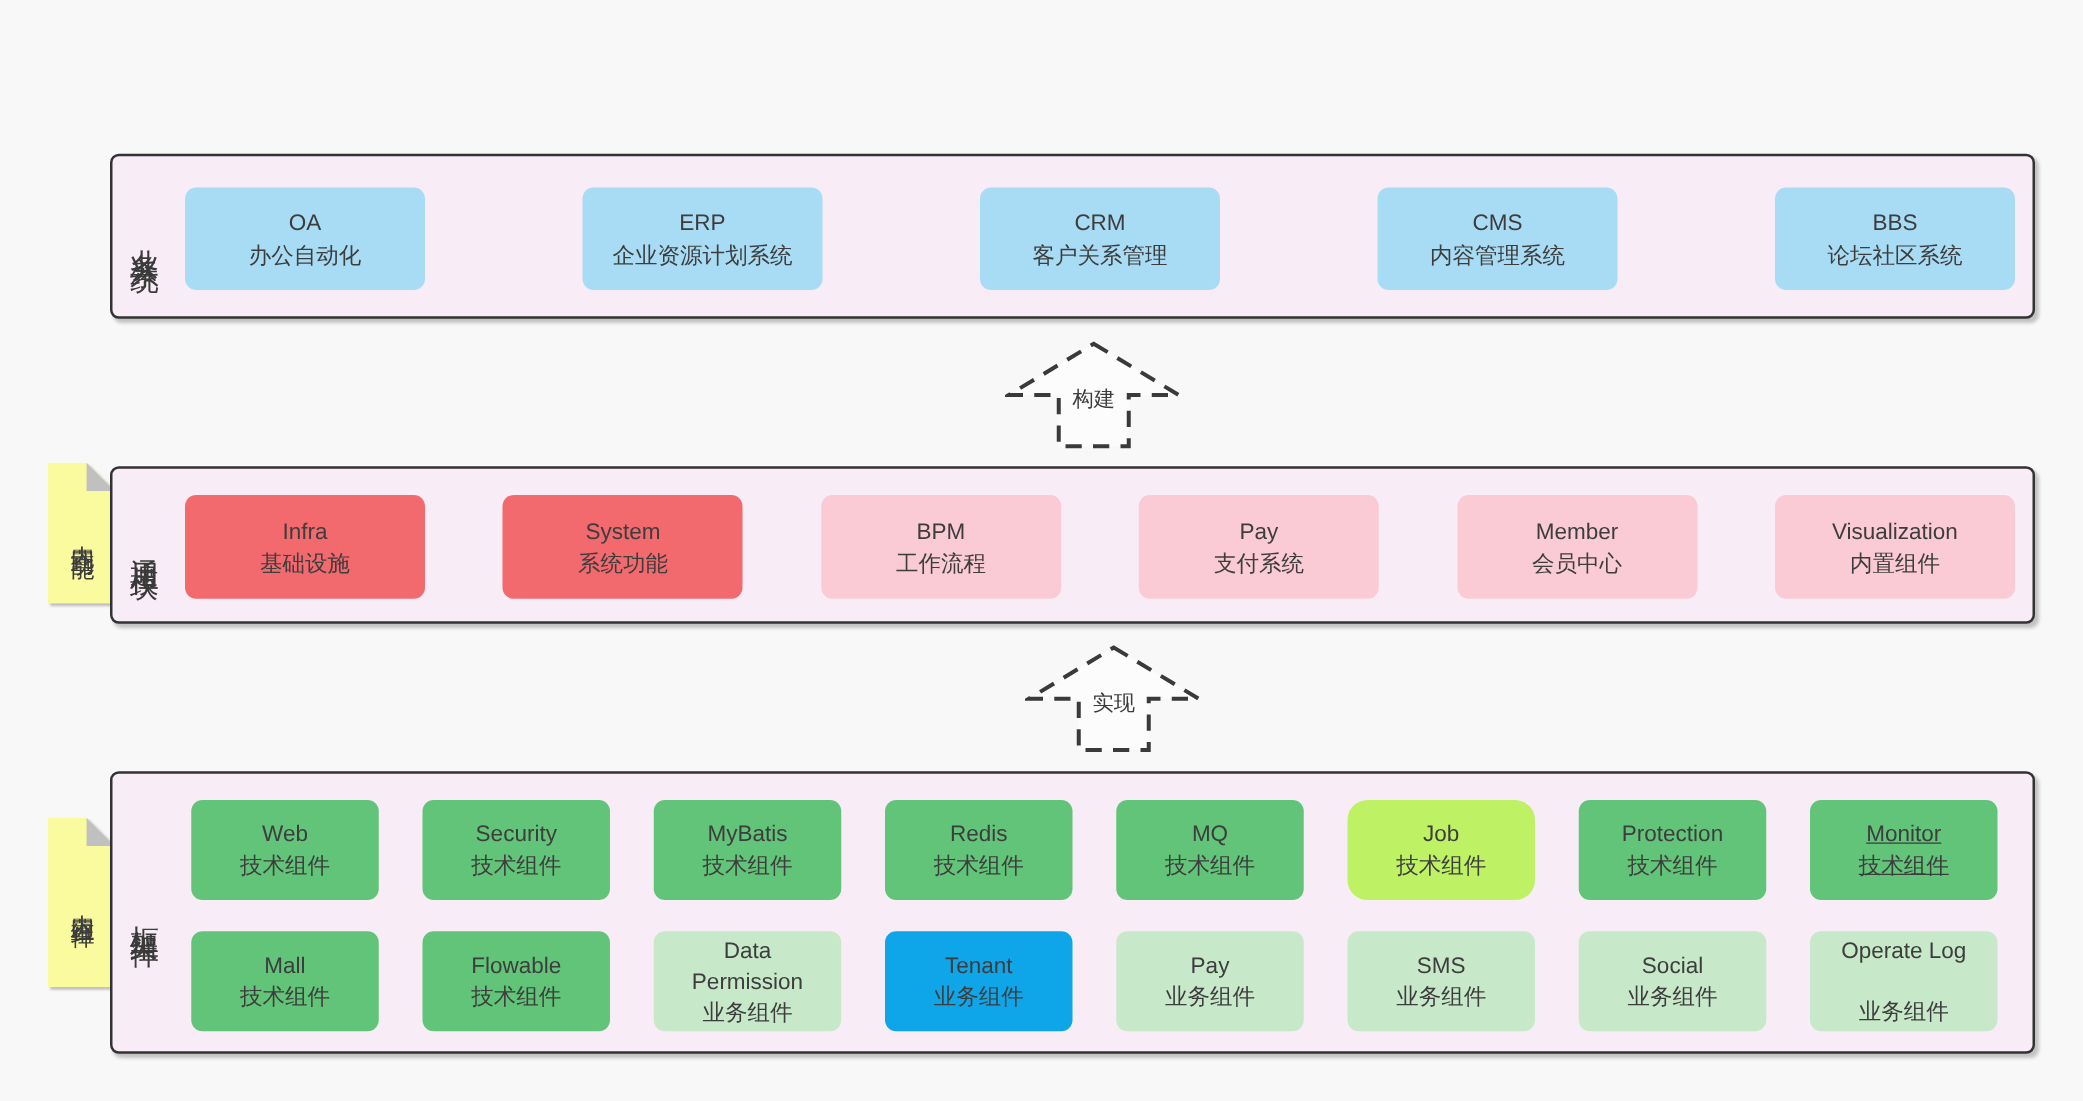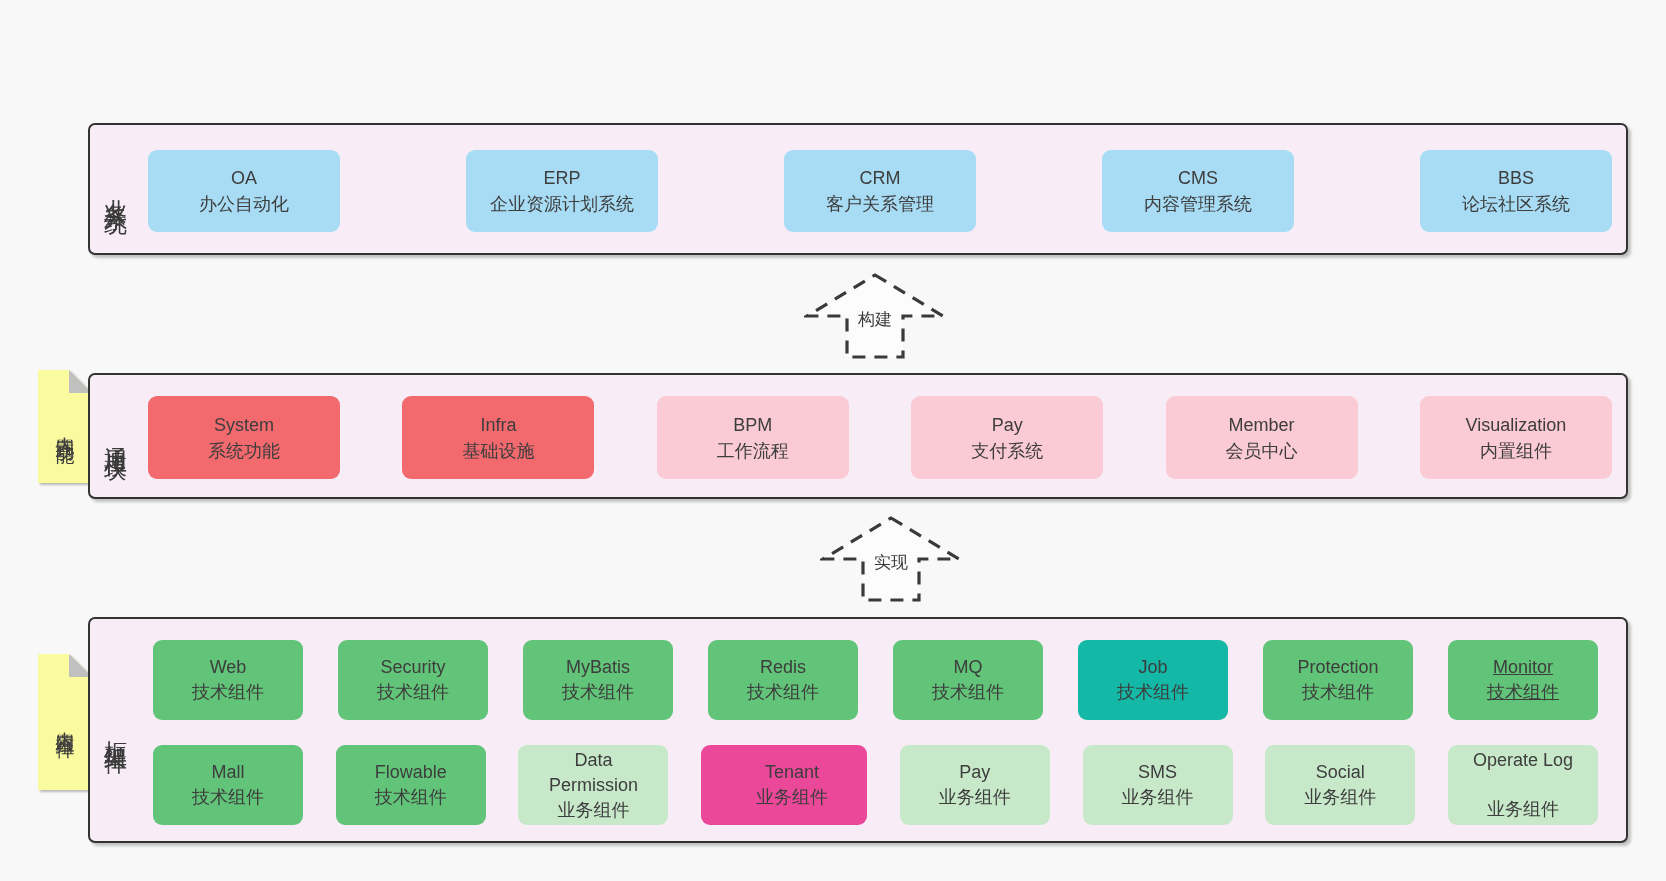--- a/index.html
+++ b/index.html
@@ -120,26 +120,26 @@
 <div class="sticky sticky-2">
   <div class="sticky-paper"></div>
   <div class="sticky-fold"></div>
   <div class="sticky-text vtext">内置功能</div>
 </div>
 
 <section class="panel panel-2">
   <div class="panel-label vtext">通用模块</div>
   <div class="box-row">
       <div class="box" style="background: rgb(242, 105, 110);">
+        <div class="box-name">Infra</div>
+        <div class="box-desc">基础设施</div>
+      </div>
+      <div class="box" style="background: rgb(242, 105, 110);">
         <div class="box-name">System</div>
         <div class="box-desc">系统功能</div>
-      </div>
-      <div class="box" style="background: rgb(242, 105, 110);">
-        <div class="box-name">Infra</div>
-        <div class="box-desc">基础设施</div>
       </div>
       <div class="box" style="background: rgb(250, 202, 213);">
         <div class="box-name">BPM</div>
         <div class="box-desc">工作流程</div>
       </div>
       <div class="box" style="background: rgb(250, 202, 213);">
         <div class="box-name">Pay</div>
         <div class="box-desc">支付系统</div>
       </div>
       <div class="box" style="background: rgb(250, 202, 213);">
@@ -181,21 +181,21 @@
         <div class="box-desc">技术组件</div>
       </div>
       <div class="box" style="background: rgb(97, 196, 120);">
         <div class="box-name">Redis</div>
         <div class="box-desc">技术组件</div>
       </div>
       <div class="box" style="background: rgb(97, 196, 120);">
         <div class="box-name">MQ</div>
         <div class="box-desc">技术组件</div>
       </div>
-      <div class="box" style="background: #14b8a6;">
+      <div class="box" style="background: #bef264; border-radius: 16px;">
         <div class="box-name">Job</div>
         <div class="box-desc">技术组件</div>
       </div>
       <div class="box" style="background: rgb(97, 196, 120);">
         <div class="box-name">Protection</div>
         <div class="box-desc">技术组件</div>
       </div>
       <div class="box" style="background: rgb(97, 196, 120); text-decoration: underline;">
         <div class="box-name">Monitor</div>
         <div class="box-desc">技术组件</div>
@@ -207,21 +207,21 @@
         <div class="box-desc">技术组件</div>
       </div>
       <div class="box" style="background: rgb(97, 196, 120);">
         <div class="box-name">Flowable</div>
         <div class="box-desc">技术组件</div>
       </div>
       <div class="box" style="background: rgb(199, 232, 201);">
         <div class="box-name">Data Permission</div>
         <div class="box-desc">业务组件</div>
       </div>
-      <div class="box" style="background: #ec4899; padding-left: 16px;">
+      <div class="box" style="background: #0ea5e9;">
         <div class="box-name">Tenant</div>
         <div class="box-desc">业务组件</div>
       </div>
       <div class="box" style="background: rgb(199, 232, 201);">
         <div class="box-name">Pay</div>
         <div class="box-desc">业务组件</div>
       </div>
       <div class="box" style="background: rgb(199, 232, 201);">
         <div class="box-name">SMS</div>
         <div class="box-desc">业务组件</div>

